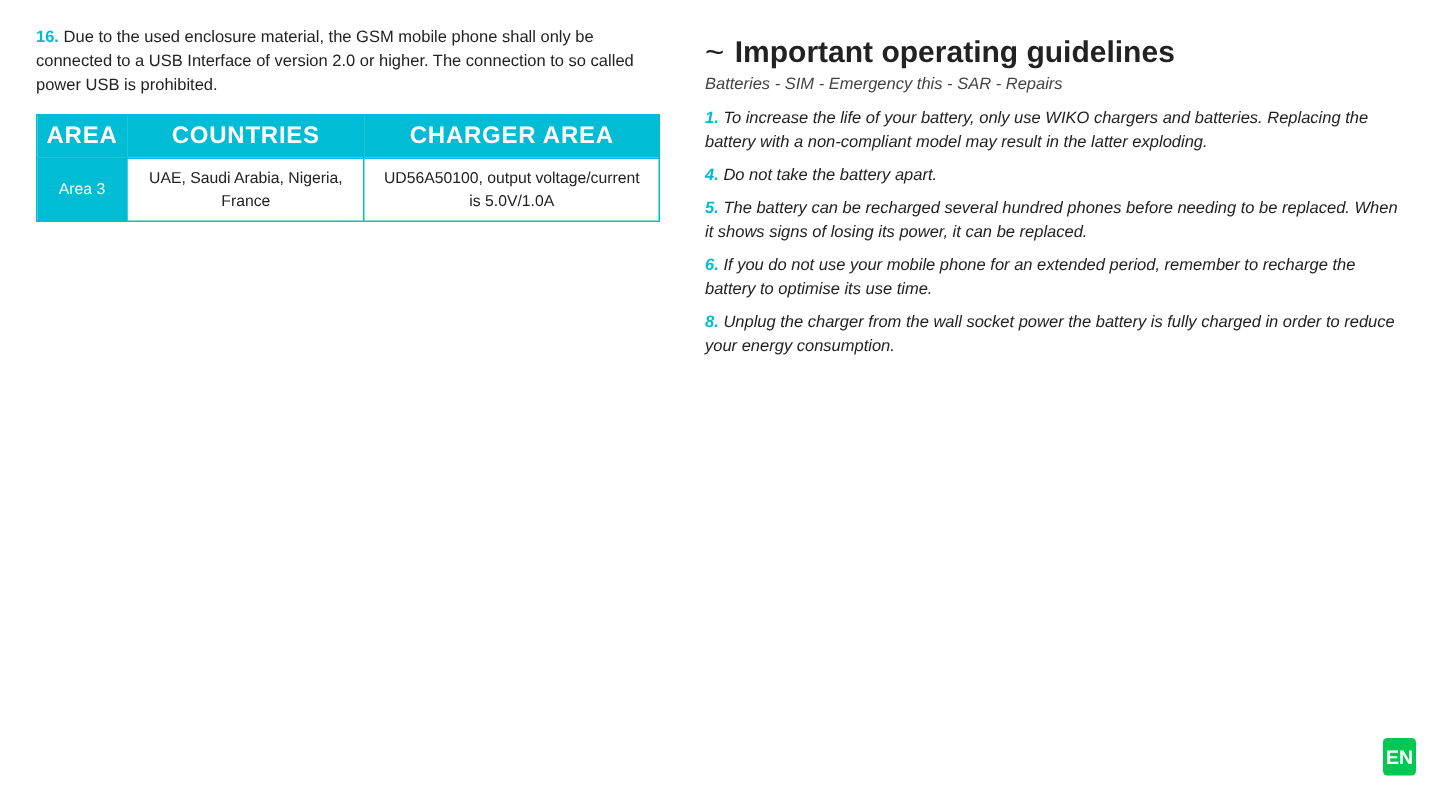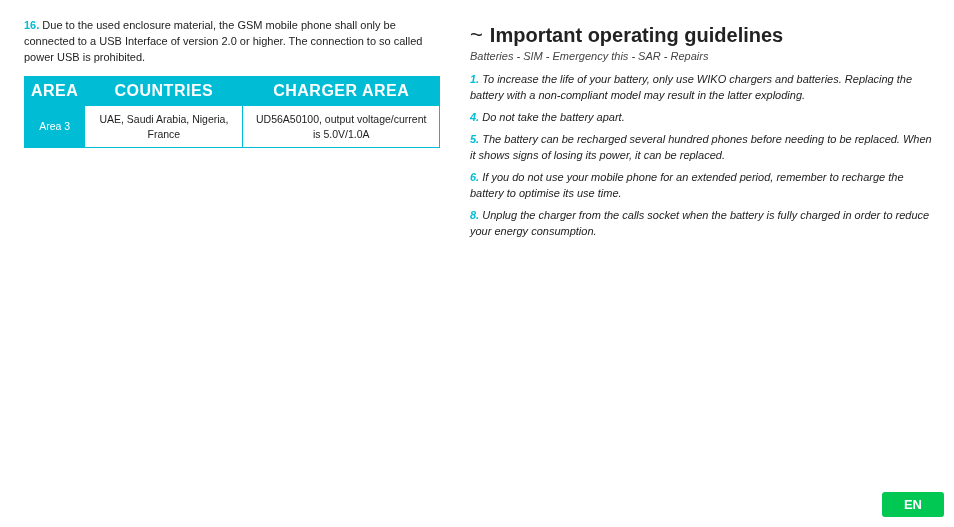--- a/index.html
+++ b/index.html
@@ -90,21 +90,21 @@
       font-style: italic;
     }
     .en-badge {
       position: absolute;
       bottom: 10px;
       right: 10px;
       background: #00c853;
       color: #fff;
       font-weight: bold;
       font-size: 13px;
-      padding: 5px 22px;
+      padding: 5px 2px;
       border-radius: 3px;
     }
     .page-wrapper {
       position: relative;
       width: 954px;
       height: 527px;
       display: flex;
     }
   </style>
 </head>
@@ -140,18 +140,18 @@
     <div class="right-title">
       <span class="tilde">~</span>
       <span>Important operating guidelines</span>
     </div>
     <div class="subtitle">Batteries - SIM - Emergency this - SAR - Repairs</div>
     <div class="right-items">
       <p><span class="num">1.</span> <span>To increase the life of your battery, only use WIKO chargers and batteries. Replacing the battery with a non-compliant model may result in the latter exploding.</span></p>
       <p><span class="num">4.</span> <span>Do not take the battery apart.</span></p>
       <p><span class="num">5.</span> <span>The battery can be recharged several hundred phones before needing to be replaced. When it shows signs of losing its power, it can be replaced.</span></p>
       <p><span class="num">6.</span> <span>If you do not use your mobile phone for an extended period, remember to recharge the battery to optimise its use time.</span></p>
-      <p><span class="num">8.</span> <span>Unplug the charger from the calls socket when the battery is fully charged in order to reduce your energy consumption.</span></p>
+      <p><span class="num">8.</span> <span>Unplug the charger from the wall socket power the battery is fully charged in order to reduce your energy consumption.</span></p>
     </div>
   </div>
 
   <div class="en-badge">EN</div>
 </div>
 
 </body></html>

